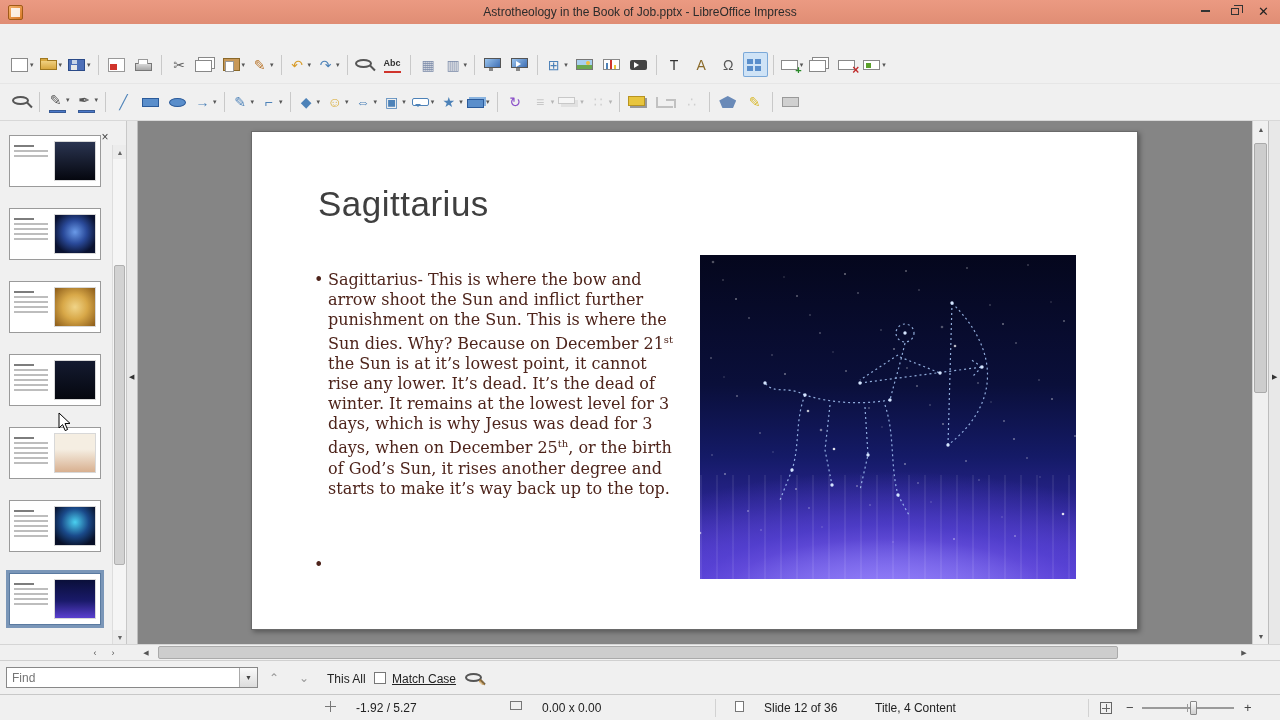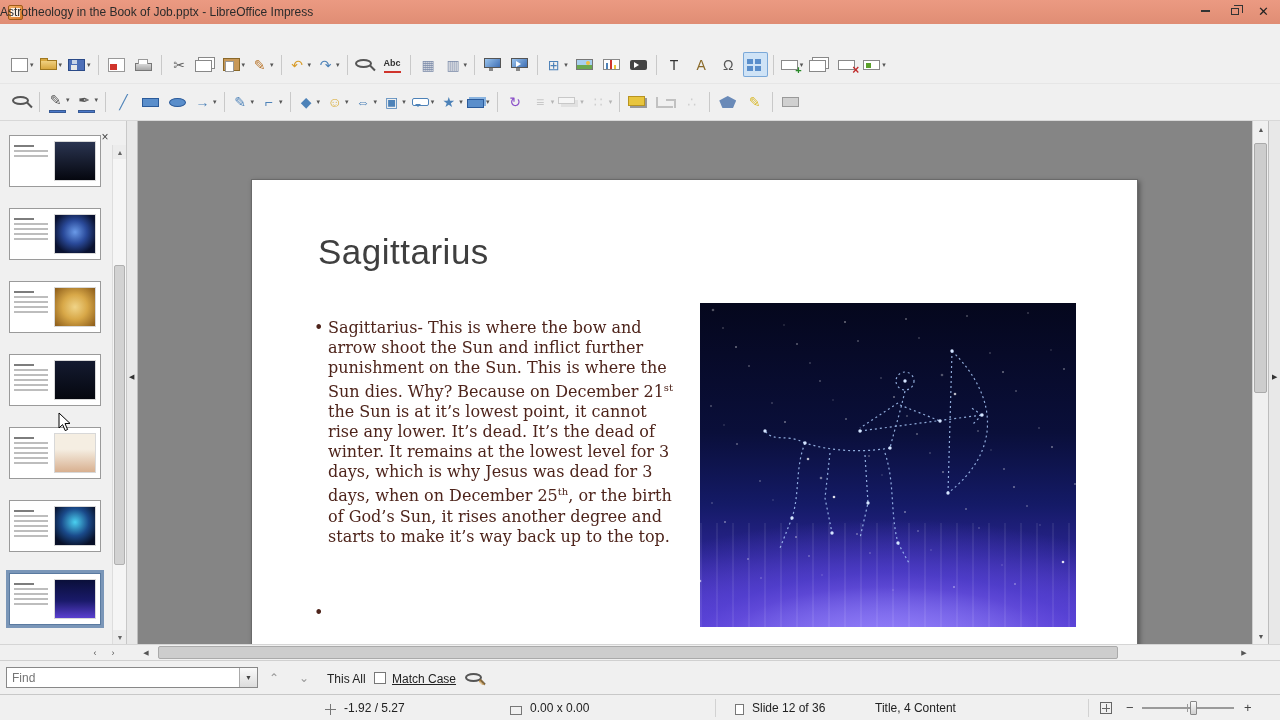--- a/index.html
+++ b/index.html
@@ -6,21 +6,21 @@
   html,body { width:1280px; height:720px; overflow:hidden; }
   body { font-family:"Liberation Sans", sans-serif; font-size:12px; color:#222; background:#f0f0f0; }
   #app { position:relative; width:1280px; height:720px; background:#f0f0f0; }
 
   
   .titlebar { position:absolute; top:0; left:0; width:100%; height:24px;
     background:linear-gradient(#eb9a82,#e08d74); display:flex; align-items:center; }
   .app-icon { width:15px; height:15px; margin:0 6px 0 8px;
     background:linear-gradient(135deg,#f5b268,#d87828); border:1px solid #a05a18; border-radius:2px; position:relative; }
   .app-icon::after { content:""; position:absolute; left:2px; top:2px; width:9px; height:9px; background:#fff; opacity:.85; }
-  .tb-title { position:absolute; left:0; right:0; text-align:left; font-size:12px; color:#2b2b2b; }
+  .tb-title { position:absolute; left:0; right:0; text-align:center; font-size:12px; color:#2b2b2b; }
   .win-controls { position:absolute; right:2px; top:0; height:24px; display:flex; }
   .win-btn { width:29px; height:22px; display:flex; align-items:center; justify-content:center; }
   .wc-min-g { width:9px; height:2px; background:#333; }
   .wc-rest-g { width:8px; height:7px; border:1px solid #333; position:relative; background:transparent; }
   .wc-rest-g::before { content:""; position:absolute; left:2px; top:-4px; width:8px; height:7px; border:1px solid #333; border-bottom:none; border-left:none; }
   .wc-close-g { font-size:13px; color:#222; line-height:1; }
 
   
   .menubar { position:absolute; top:24px; left:0; width:100%; height:22px; background:#f0f0f0;
     border-bottom:1px solid #e2e2e2; display:flex; align-items:center; padding-left:6px; }
@@ -113,21 +113,21 @@
   .img-stars { background:linear-gradient(180deg,#141a30,#05070f); }
   .img-scales { background:linear-gradient(180deg,#f5eee2 40%,#d8b090 100%); }
   .img-aqua { background:radial-gradient(circle at 50% 40%,#4ad0f0 0%,#1a4a8a 45%,#081028 82%); }
   .img-saggi { background:linear-gradient(180deg,#0a0f3a 0%,#1a1a6a 55%,#5a3fd0 100%); }
 
   .panel-splitter { position:absolute; left:127px; top:0; width:11px; height:100%; background:#e8e8e8; border-right:1px solid #bdbdbd; }
   .splitter-handle { position:absolute; top:252px; left:2px; font-size:7px; color:#333; }
   .right-strip { position:absolute; left:1268px; top:0; width:12px; height:100%; background:#e8e8e8; border-left:1px solid #bdbdbd; }
   .right-strip .splitter-handle { left:3px; }
 
-  .canvas { position:absolute; left:138px; top:0; width:1114px; height:100%; background:#858585; overflow:hidden;margin-top:48px; }
+  .canvas { position:absolute; left:138px; top:0; width:1114px; height:100%; background:#858585; overflow:hidden; }
   .slide { position:absolute; left:113px; top:10px; width:887px; height:499px; background:#fff; border:1px solid #6a6a6a; box-shadow:2px 2px 5px rgba(0,0,0,.35); }
 
   .slide-title { position:absolute; left:66px; top:52px; font-family:"Liberation Sans",sans-serif; font-size:35px; font-weight:400; color:#3f3f3f; letter-spacing:.5px; }
   .slide-body { position:absolute; left:62px; top:138px; width:368px; font-family:"DejaVu Serif","Liberation Serif",serif; font-size:16px; line-height:20px; color:#4e241b; }
   .bullet-row { display:flex; }
   .bullet-row + .bullet-row { margin-top:56px; }
   .bullet-mark { width:14px; flex:0 0 14px; }
   .bullet-text sup { font-size:10px; }
   .slide-image { position:absolute; left:448px; top:123px; width:376px; height:324px; overflow:hidden;
     background:
@@ -160,21 +160,21 @@
   .find-nav { position:absolute; top:7px; width:24px; height:20px; display:flex; align-items:center; justify-content:center; color:#9a9a9a; font-size:12px; }
   .fn-prev { left:262px; } .fn-next { left:292px; }
   .find-all { position:absolute; left:327px; top:11px; font-size:12px; color:#222; }
   .mc-box { position:absolute; left:374px; top:11px; width:12px; height:12px; border:1px solid #777; background:#fff; }
   .mc-label { position:absolute; left:392px; top:11px; font-size:12px; color:#222;text-decoration:underline; }
   .fr-btn { position:absolute; left:462px; top:8px; width:26px; height:20px; display:flex; align-items:center; justify-content:center; }
   .fr-pencil { position:absolute; margin:8px 0 0 14px; font-size:9px; color:#c8861e; }
 
   
   .statusbar { position:absolute; top:694px; left:0; width:1280px; height:26px; background:#f0f0f0; border-top:1px solid #c8c8c8; font-size:12px; color:#222; }
-  .st-item { position:absolute; top:6px; display:flex; align-items:flex-end; gap:8px; }
+  .st-item { position:absolute; top:6px; display:flex; align-items:flex-start; gap:20px; }
   .st-xy-ic { width:11px; height:11px;
     background-image:linear-gradient(#777,#777),linear-gradient(#777,#777);
     background-position:center,center; background-size:1px 11px,11px 1px; background-repeat:no-repeat; }
   .st-size-ic { width:12px; height:9px; border:1px solid #777; }
   .st-page-ic { width:9px; height:11px; background:#fff; border:1px solid #777; }
   .st-div { position:absolute; top:4px; width:1px; height:18px; background:#d2d2d2; }
   .zoom-fit { position:absolute; left:1100px; top:7px; width:12px; height:12px; border:1px solid #666;
     background-image:linear-gradient(#666,#666),linear-gradient(#666,#666);
     background-position:center,center; background-size:1px 8px,8px 1px; background-repeat:no-repeat; }
   .zoom-minus { position:absolute; left:1126px; top:5px; font-size:13px; color:#444; }

